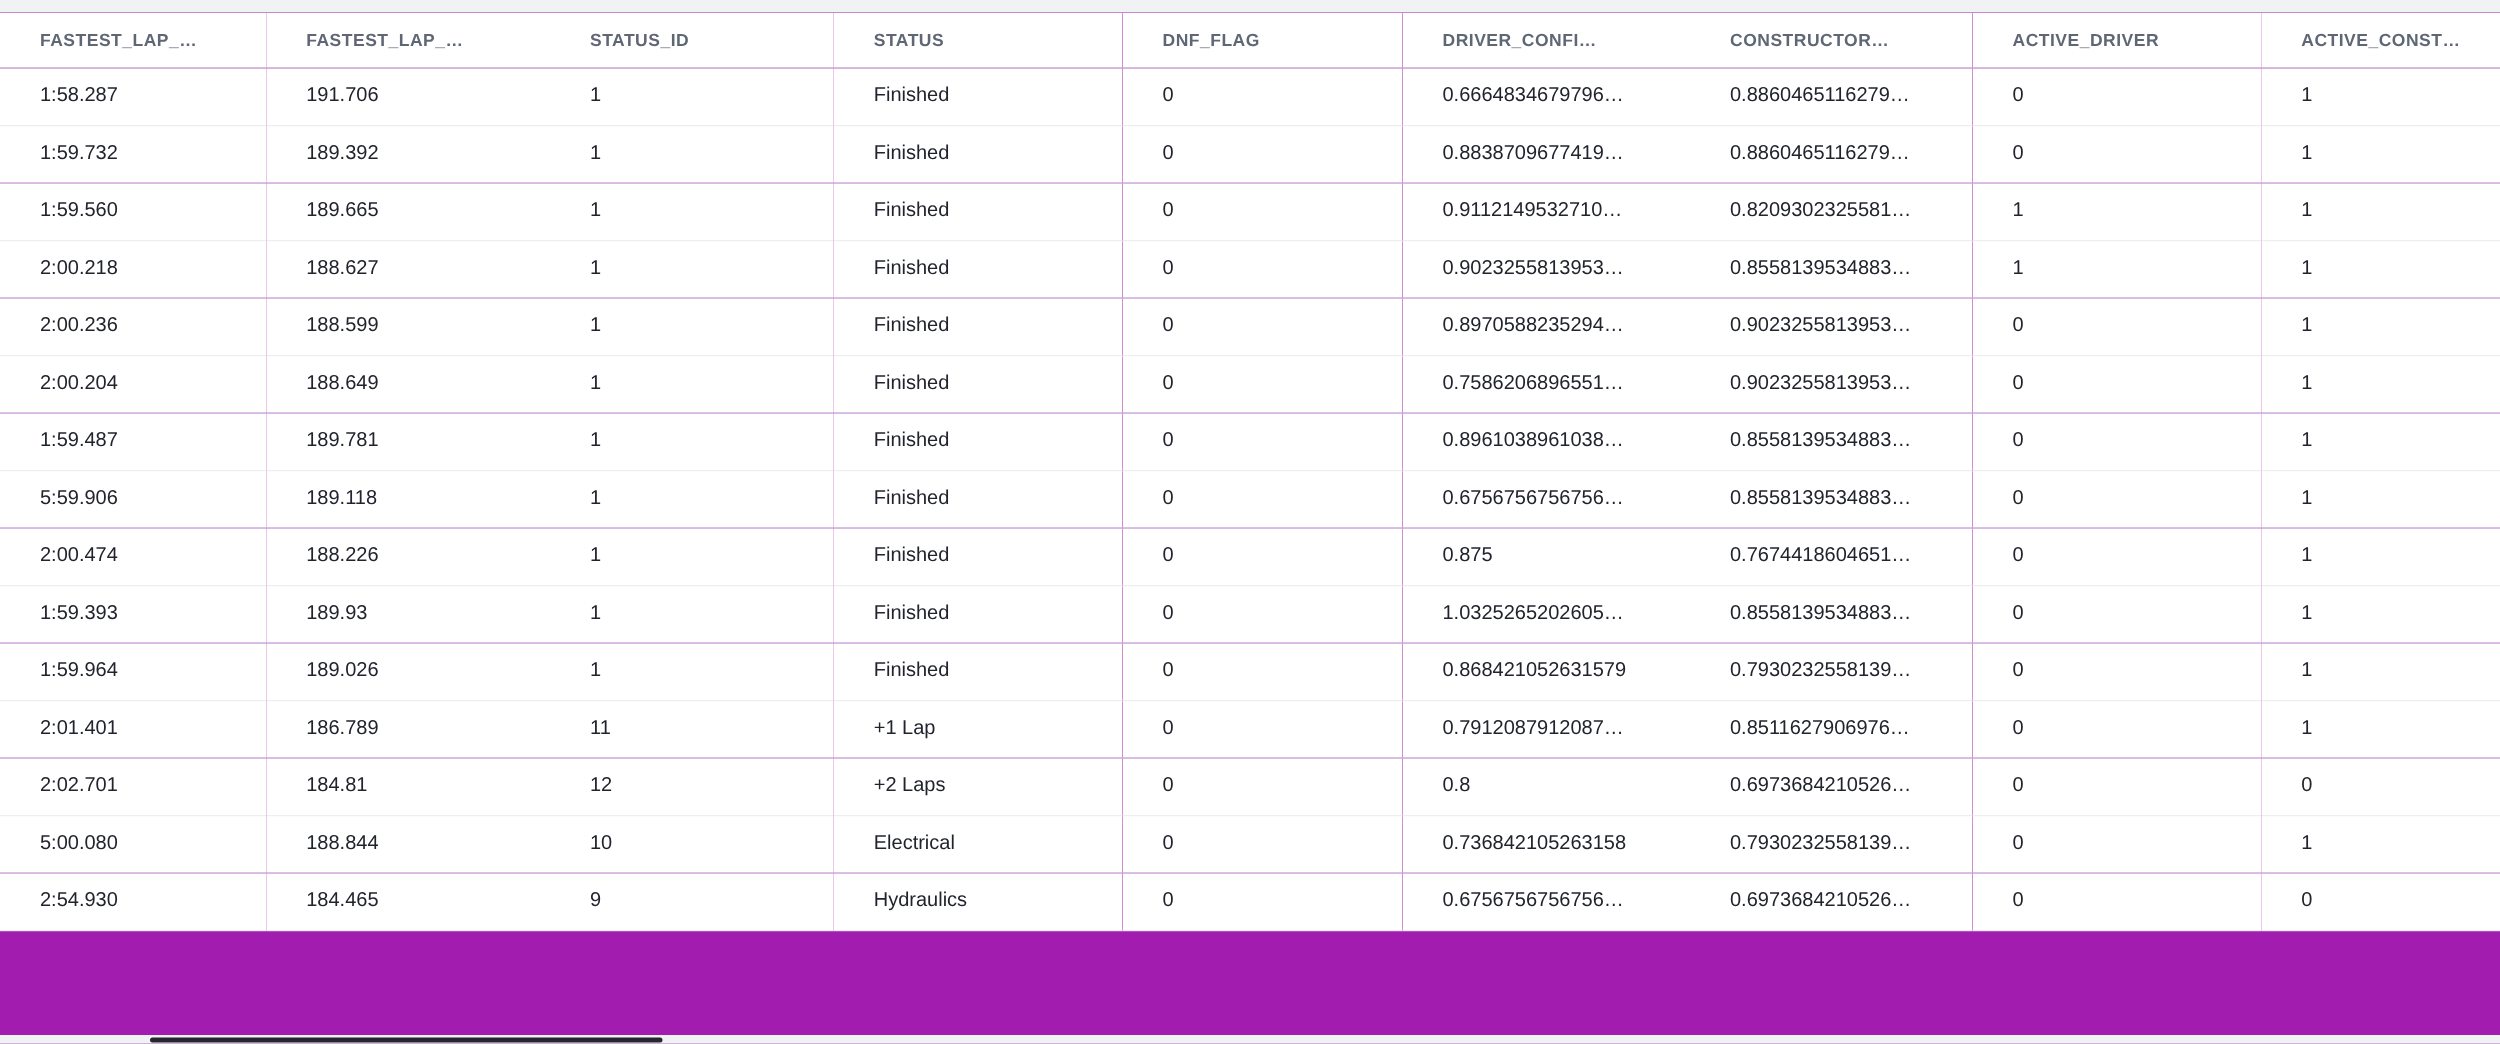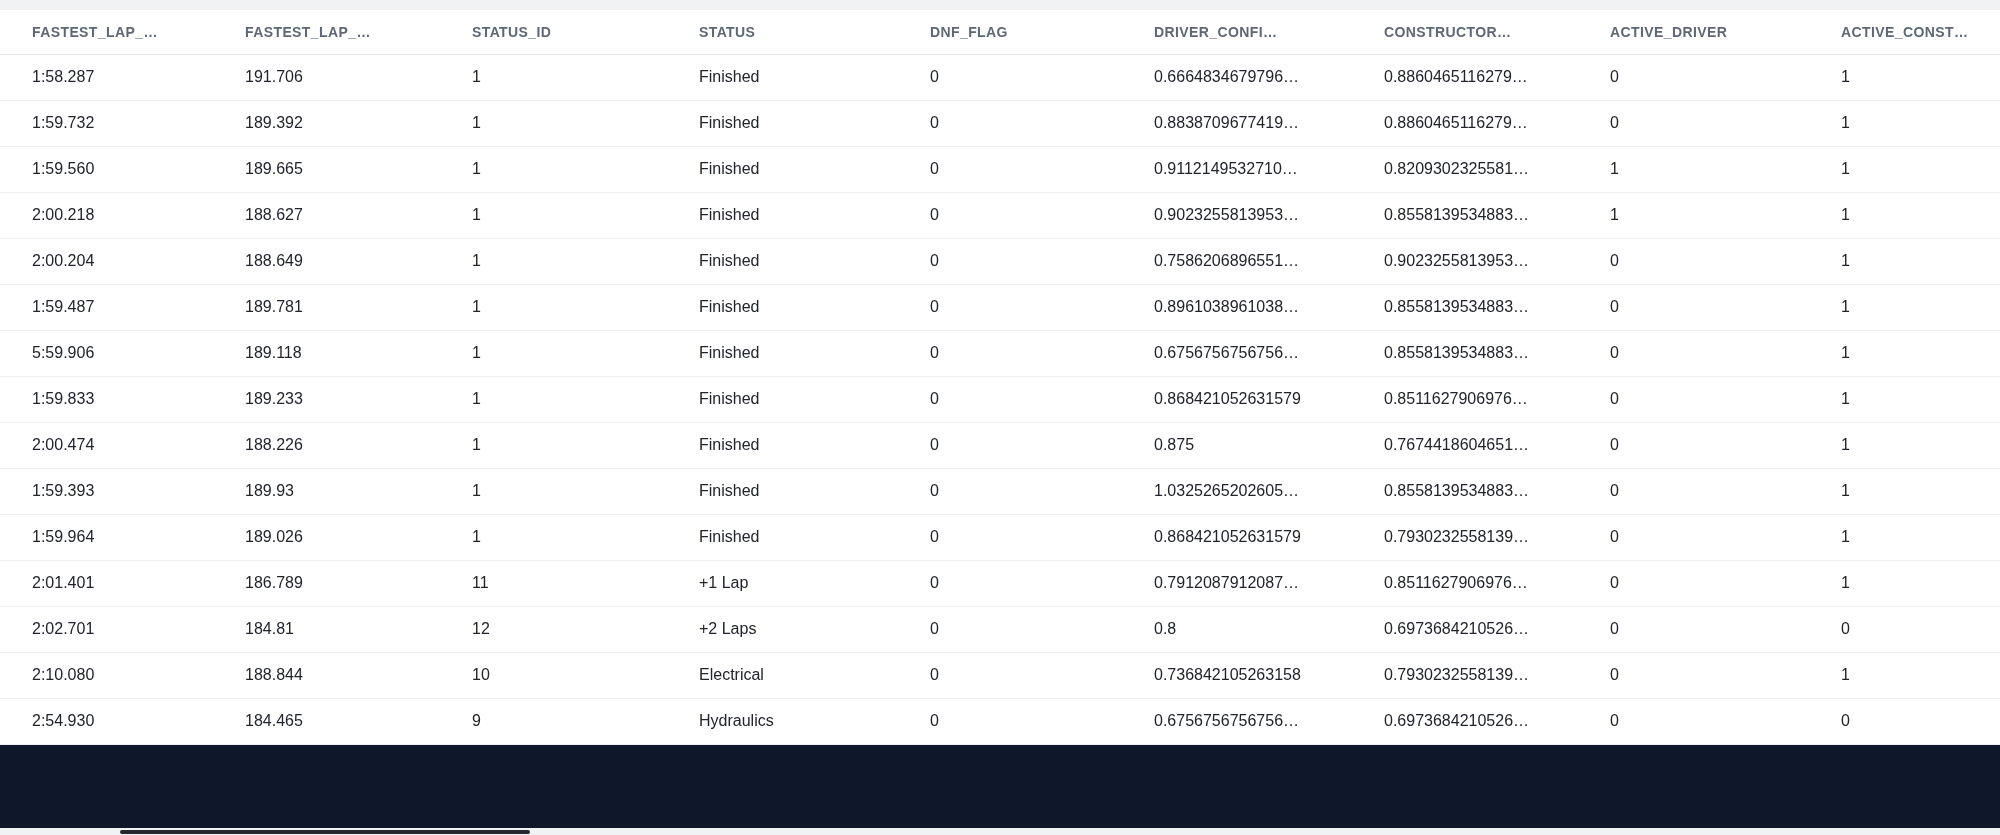--- a/index.html
+++ b/index.html
@@ -6,21 +6,21 @@
     --header-text:#5f6775;
     --cell-text:#21242c;
     --row-border:#eceef1;
     --header-border:#e4e6e9;
     --strip:#f0f2f4;
     --scrollbar-thumb:#24272e;
   }
   *{margin:0;padding:0;box-sizing:border-box;}
   html,body{width:2000px;height:835px;overflow:hidden;background:#ffffff;
     font-family:"Liberation Sans","DejaVu Sans",sans-serif;}
-  .app{position:relative;width:2000px;height:835px;background:#0f172a;overflow:hidden;}
+  .app{position:relative;width:2000px;height:835px;background:#a21caf;overflow:hidden;}
   .top-strip{height:10px;width:100%;background:var(--strip);}
   table{border-collapse:collapse;table-layout:fixed;width:2000px;}
   th,td{text-align:left;padding:0 8px 0 32px;overflow:hidden;white-space:nowrap;}
   thead th{
     height:44px;vertical-align:middle;
     font-size:14px;font-weight:700;letter-spacing:0.4px;
     color:var(--header-text);
     border-bottom:1px solid var(--header-border);
     background:#fff;cursor:pointer;
   }
@@ -109,20 +109,31 @@
           <td>188.627</td>
           <td>1</td>
           <td>Finished</td>
           <td>0</td>
           <td>0.9023255813953…</td>
           <td>0.8558139534883…</td>
           <td>1</td>
           <td>1</td>
         </tr>
         <tr>
+          <td>2:00.236</td>
+          <td>188.599</td>
+          <td>1</td>
+          <td>Finished</td>
+          <td>0</td>
+          <td>0.8970588235294…</td>
+          <td>0.9023255813953…</td>
+          <td>0</td>
+          <td>1</td>
+        </tr>
+        <tr>
           <td>2:00.204</td>
           <td>188.649</td>
           <td>1</td>
           <td>Finished</td>
           <td>0</td>
           <td>0.7586206896551…</td>
           <td>0.9023255813953…</td>
           <td>0</td>
           <td>1</td>
         </tr>
@@ -138,31 +149,20 @@
           <td>1</td>
         </tr>
         <tr>
           <td>5:59.906</td>
           <td>189.118</td>
           <td>1</td>
           <td>Finished</td>
           <td>0</td>
           <td>0.6756756756756…</td>
           <td>0.8558139534883…</td>
-          <td>0</td>
-          <td>1</td>
-        </tr>
-        <tr>
-          <td>1:59.833</td>
-          <td>189.233</td>
-          <td>1</td>
-          <td>Finished</td>
-          <td>0</td>
-          <td>0.868421052631579</td>
-          <td>0.8511627906976…</td>
           <td>0</td>
           <td>1</td>
         </tr>
         <tr>
           <td>2:00.474</td>
           <td>188.226</td>
           <td>1</td>
           <td>Finished</td>
           <td>0</td>
           <td>0.875</td>
@@ -208,21 +208,21 @@
           <td>184.81</td>
           <td>12</td>
           <td>+2 Laps</td>
           <td>0</td>
           <td>0.8</td>
           <td>0.6973684210526…</td>
           <td>0</td>
           <td>0</td>
         </tr>
         <tr>
-          <td>2:10.080</td>
+          <td>5:00.080</td>
           <td>188.844</td>
           <td>10</td>
           <td>Electrical</td>
           <td>0</td>
           <td>0.736842105263158</td>
           <td>0.7930232558139…</td>
           <td>0</td>
           <td>1</td>
         </tr>
         <tr>

